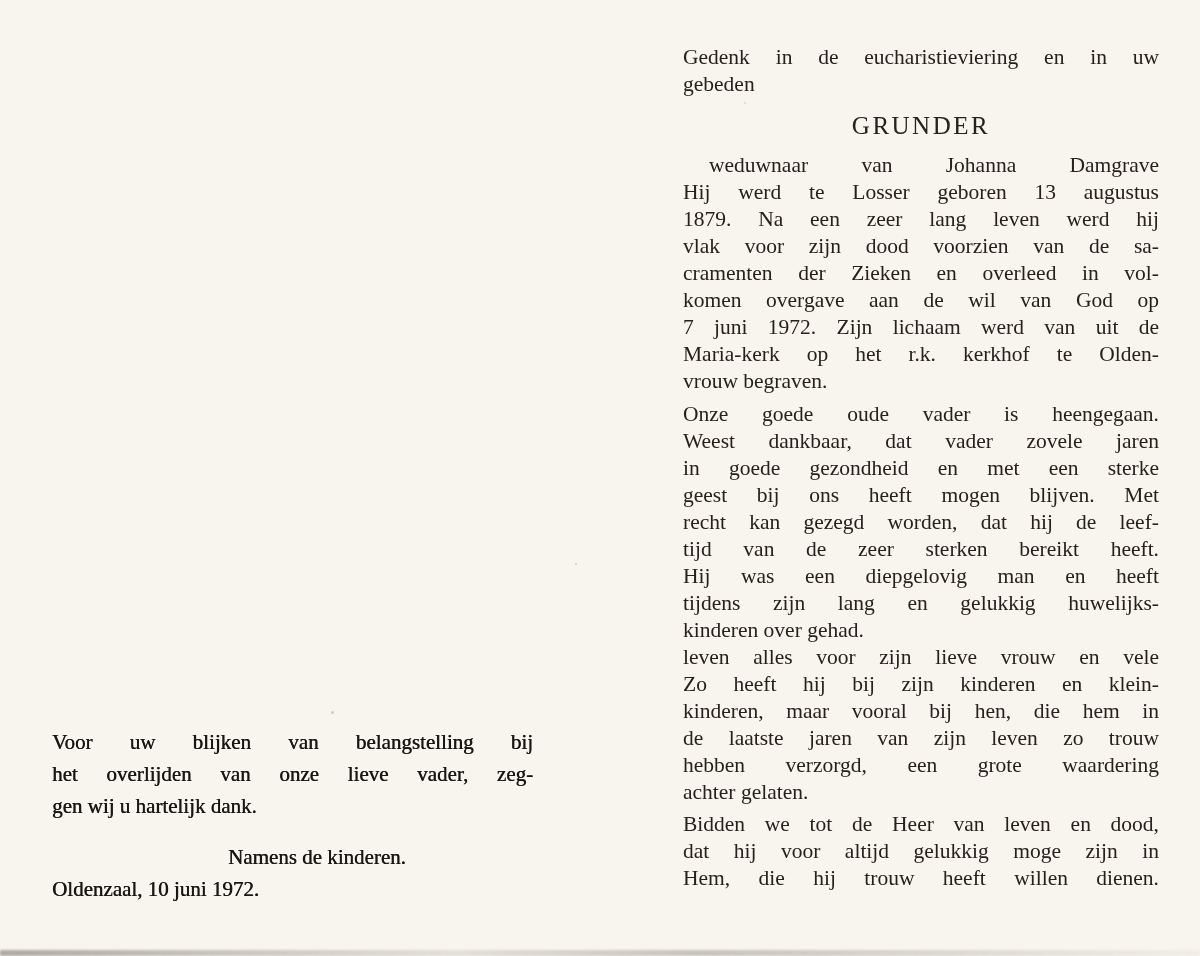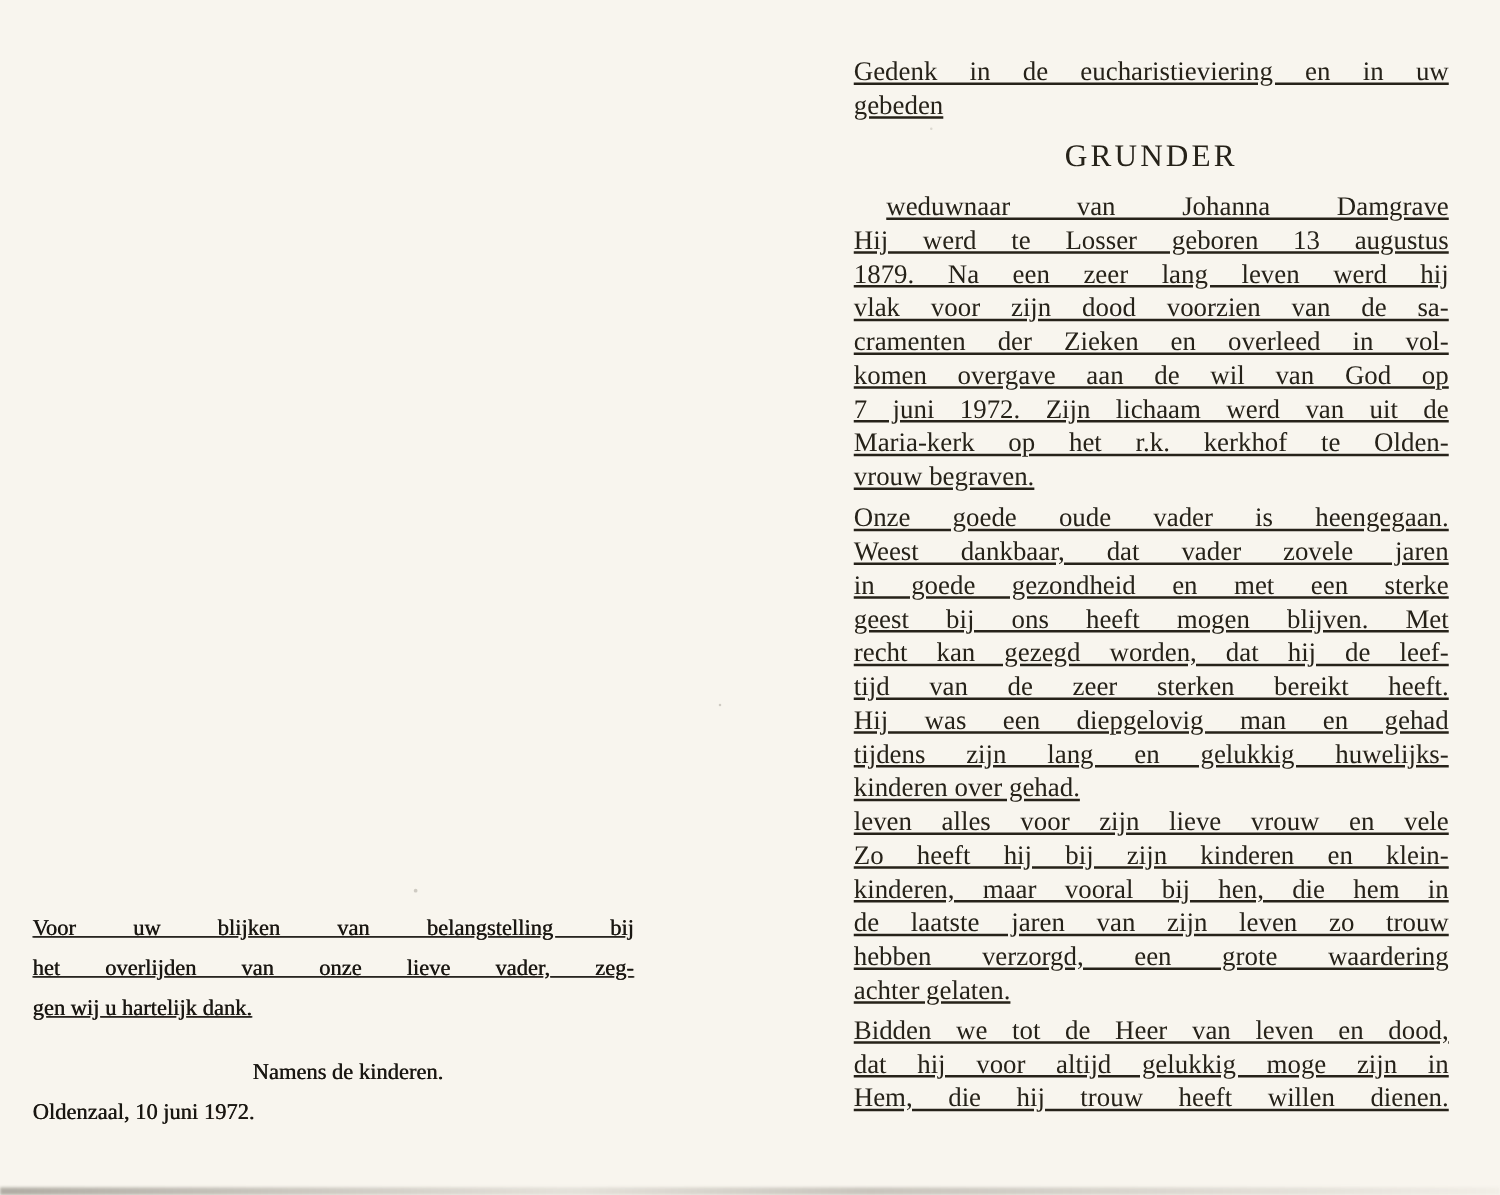--- a/index.html
+++ b/index.html
@@ -15,33 +15,32 @@
   .scan {
     position: relative;
     width: 1200px; height: 956px;
     background: var(--paper);
     overflow: hidden;
     font-family: "Liberation Serif", "DejaVu Serif", serif;
     color: var(--ink);
   }
   .col { position: absolute; }
   .col-left {
-    left: 26px; top: 726px; width: 481px;
-    font-size: 18px; line-height: 32px;
+    left: 52px; top: 726px; width: 481px;
+    font-size: 21px; line-height: 32px;
     color: var(--ink-left);
     text-shadow: 0.4px 0 0 currentColor; 
   }
   .col-right {
     left: 683px; top: 44px; width: 476px;
     font-size: 21.5px; line-height: 27px;
   }
   .line {
     text-align: justify;
     text-align-last: justify;
-    text-decoration: underline;
   }
   .line.left { text-align-last: left; }
   .line.indent { text-indent: 26px; }
   .name-heading {
     margin-top: 13px;
     text-align: center;
     font-size: 25px;
     line-height: 29px;
     letter-spacing: 2.5px;
   }
@@ -110,21 +109,21 @@
       </div>
     <div class="para para-tribute">
         <div class="line">Onze goede oude vader is heengegaan.</div>
         <div class="line">Weest dankbaar, dat vader zovele jaren</div>
         <div class="line">in goede gezondheid en met een sterke</div>
         <div class="line">geest bij ons heeft mogen blijven. Met</div>
         <div class="line">recht kan gezegd worden, dat hij de leef-</div>
         <div class="line">tijd van de zeer sterken bereikt heeft.</div>
       </div>
     <div class="para">
-        <div class="line">Hij was een diepgelovig man en gehad</div>
+        <div class="line">Hij was een diepgelovig man en heeft</div>
         <div class="line">tijdens zijn lang en gelukkig huwelijks-</div>
         <div class="line left">kinderen over gehad.</div>
         <div class="line">leven alles voor zijn lieve vrouw en vele</div>
       </div>
     <div class="para">
         <div class="line">Zo heeft hij bij zijn kinderen en klein-</div>
         <div class="line">kinderen, maar vooral bij hen, die hem in</div>
         <div class="line">de laatste jaren van zijn leven zo trouw</div>
         <div class="line">hebben verzorgd, een grote waardering</div>
         <div class="line left">achter gelaten.</div>

